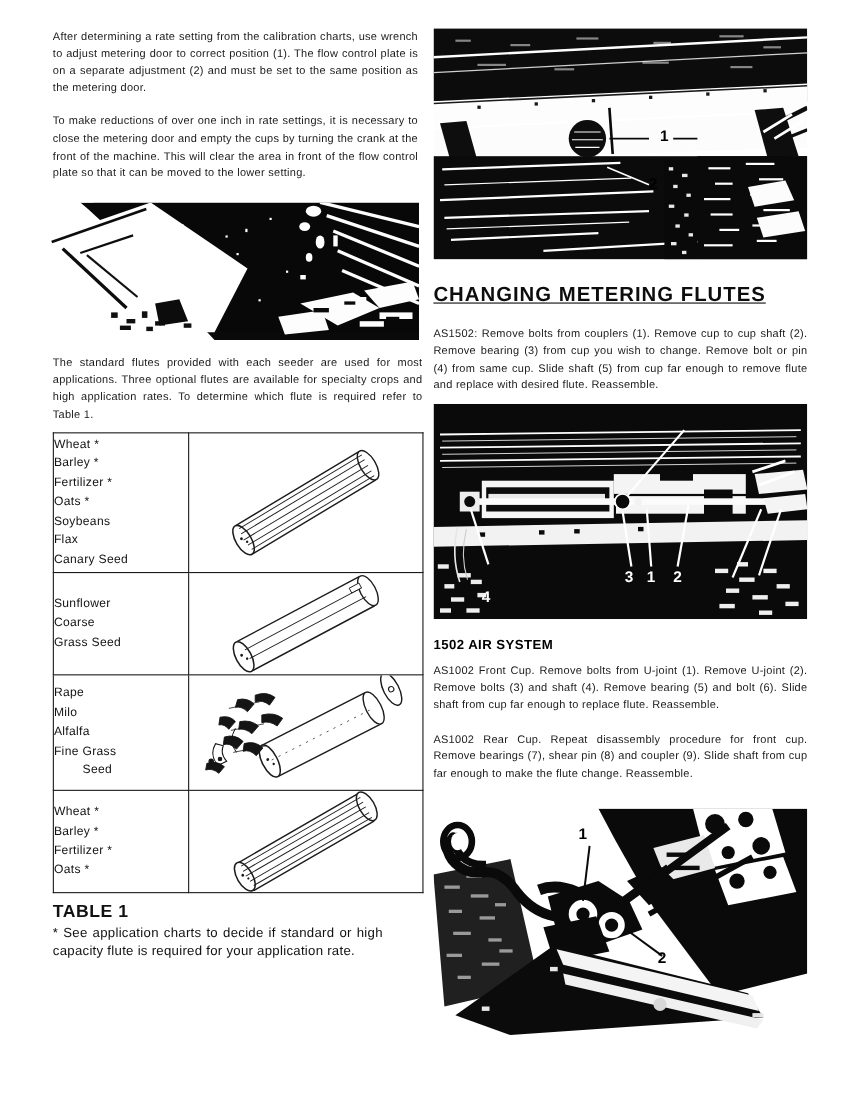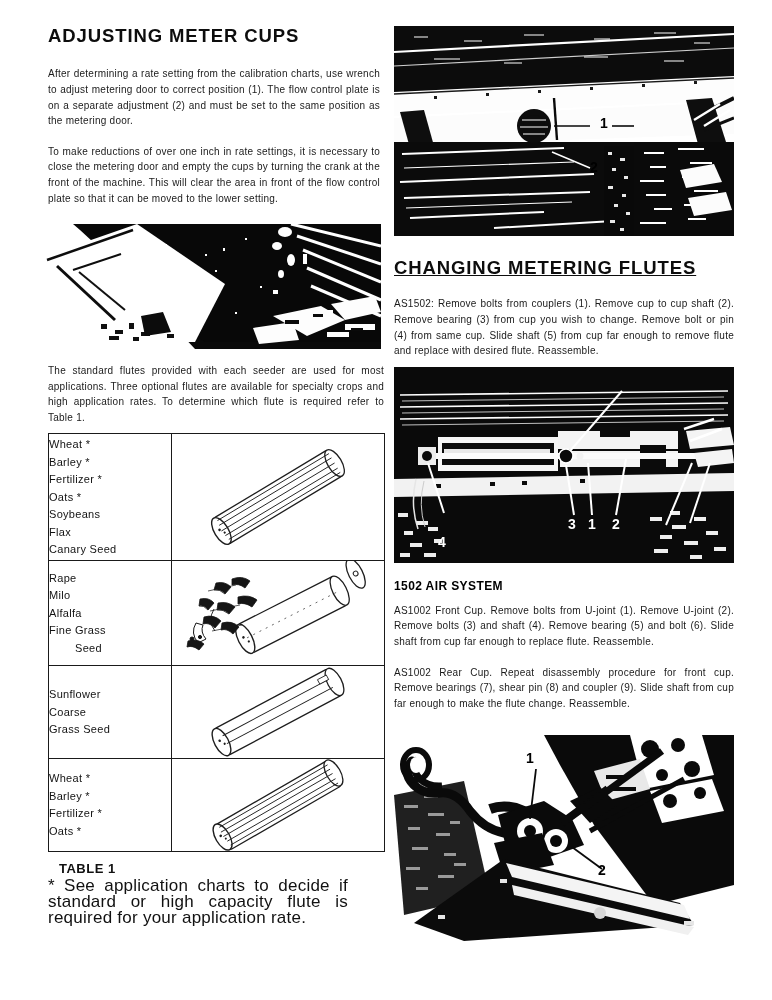--- a/index.html
+++ b/index.html
@@ -102,42 +102,41 @@
     color: #131313;
   }
   td.crops .indent { padding-left: 26px; display: block; }
   td.pic {
     width: 212px;
     text-align: center;
   }
   td.pic svg { display: block; margin: 0 auto; }
 
   .table-caption-title {
-    font-size: 13px;
+    font-size: 16px;
     font-weight: bold;
     letter-spacing: 0.5px;
-    margin: 9px 0 2px 11px;
+    margin: 9px 0 2px 0;
   }
   .table-caption-body {
-    font-size: 17px;
+    font-size: 12px;
     line-height: 15.6px;
     text-align: justify;
     width: 300px;
     letter-spacing: 0.25px;
     margin: 0;
   }
 </style>
 </head>
 <body>
 
 <div class="page">
 
   <div class="col-left">
 
-    <h1 class="section-title">ADJUSTING METER CUPS</h1>
 
     <p class="body" style="width:332px;">After determining a rate setting from the calibration charts, use wrench to adjust metering door to correct position (1). The flow control plate is on a separate adjustment (2) and must be set to the same position as the metering door.</p>
 
     <p class="body" style="width:332px;margin-bottom:18px;">To make reductions of over one inch in rate settings, it is necessary to close the metering door and empty the cups by turning the crank at the front of the machine. This will clear the area in front of the flow control plate so that it can be moved to the lower setting.</p>
 
     <div class="photo" style="width:336px;height:125px;margin:0 0 14px -3px;">
       <svg width="336" height="125" viewBox="0 0 336 125">
         <rect x="0" y="0" width="336" height="125" fill="#ffffff"></rect>
 
         <polygon points="40,0 336,0 336,125 150,125 40,8" fill="#0a0a0a"></polygon>
@@ -234,20 +233,46 @@
                   <line x1="36" y1="52" x2="166" y2="52"></line>
                   <line x1="35" y1="57" x2="166" y2="57"></line>
                   <line x1="34" y1="63" x2="166" y2="63"></line>
                   <line x1="35" y1="69" x2="166" y2="69"></line>
                   <line x1="36" y1="74" x2="166" y2="74"></line>
                 </g>
                 <g fill="#1d1d1d" stroke="none">
                   <circle cx="33" cy="61" r="1.3"></circle>
                   <circle cx="36" cy="66" r="1.1"></circle>
                 </g>
+              </g>
+            </svg>
+          </td>
+        </tr>
+
+        <tr>
+          <td class="crops">
+            <span>Sunflower</span><br>
+            <span>Coarse</span><br>
+            <span>Grass Seed</span>
+          </td>
+          <td class="pic">
+            <svg width="200" height="92" viewBox="0 0 200 92">
+              <g transform="rotate(-28 100 46)" stroke="#1d1d1d" fill="#ffffff">
+                <rect x="36" y="31" width="128" height="30" rx="2" stroke-width="1.3"></rect>
+                <ellipse cx="36" cy="46" rx="7" ry="15" stroke-width="1.4"></ellipse>
+                <ellipse cx="164" cy="46" rx="7" ry="15" stroke-width="1.3"></ellipse>
+                <g stroke-width="0.9" fill="none">
+                  <line x1="40" y1="41" x2="160" y2="41"></line>
+                  <line x1="40" y1="50" x2="160" y2="50"></line>
+                </g>
+                <g fill="#1d1d1d" stroke="none">
+                  <circle cx="35" cy="44" r="1.3"></circle>
+                    <circle cx="38" cy="49" r="1.1"></circle>
+                </g>
+                <rect x="150" y="36" width="10" height="5" stroke-width="0.8"></rect>
               </g>
             </svg>
           </td>
         </tr>
 
         <tr>
           <td class="crops">
             <span>Rape</span><br>
             <span>Milo</span><br>
             <span>Alfalfa</span><br>
@@ -290,46 +315,20 @@
                 <line x1="30" y1="30" x2="58" y2="24"></line>
                 <line x1="32" y1="50" x2="62" y2="44"></line>
                 <line x1="34" y1="70" x2="64" y2="64"></line>
               </g>
             </svg>
           </td>
         </tr>
 
         <tr>
           <td class="crops">
-            <span>Sunflower</span><br>
-            <span>Coarse</span><br>
-            <span>Grass Seed</span>
-          </td>
-          <td class="pic">
-            <svg width="200" height="92" viewBox="0 0 200 92">
-              <g transform="rotate(-28 100 46)" stroke="#1d1d1d" fill="#ffffff">
-                <rect x="36" y="31" width="128" height="30" rx="2" stroke-width="1.3"></rect>
-                <ellipse cx="36" cy="46" rx="7" ry="15" stroke-width="1.4"></ellipse>
-                <ellipse cx="164" cy="46" rx="7" ry="15" stroke-width="1.3"></ellipse>
-                <g stroke-width="0.9" fill="none">
-                  <line x1="40" y1="41" x2="160" y2="41"></line>
-                  <line x1="40" y1="50" x2="160" y2="50"></line>
-                </g>
-                <g fill="#1d1d1d" stroke="none">
-                  <circle cx="35" cy="44" r="1.3"></circle>
-                    <circle cx="38" cy="49" r="1.1"></circle>
-                </g>
-                <rect x="150" y="36" width="10" height="5" stroke-width="0.8"></rect>
-              </g>
-            </svg>
-          </td>
-        </tr>
-
-        <tr>
-          <td class="crops">
             <span>Wheat *</span><br>
             <span>Barley *</span><br>
             <span>Fertilizer *</span><br>
             <span>Oats *</span>
           </td>
           <td class="pic">
             <svg width="200" height="92" viewBox="0 0 200 92">
               <g transform="rotate(-30 100 46)" stroke="#1d1d1d" fill="#ffffff">
                 <rect x="36" y="32" width="128" height="29" rx="2" stroke-width="1.3"></rect>
                 <ellipse cx="36" cy="46" rx="7" ry="14.5" stroke-width="1.4"></ellipse>

